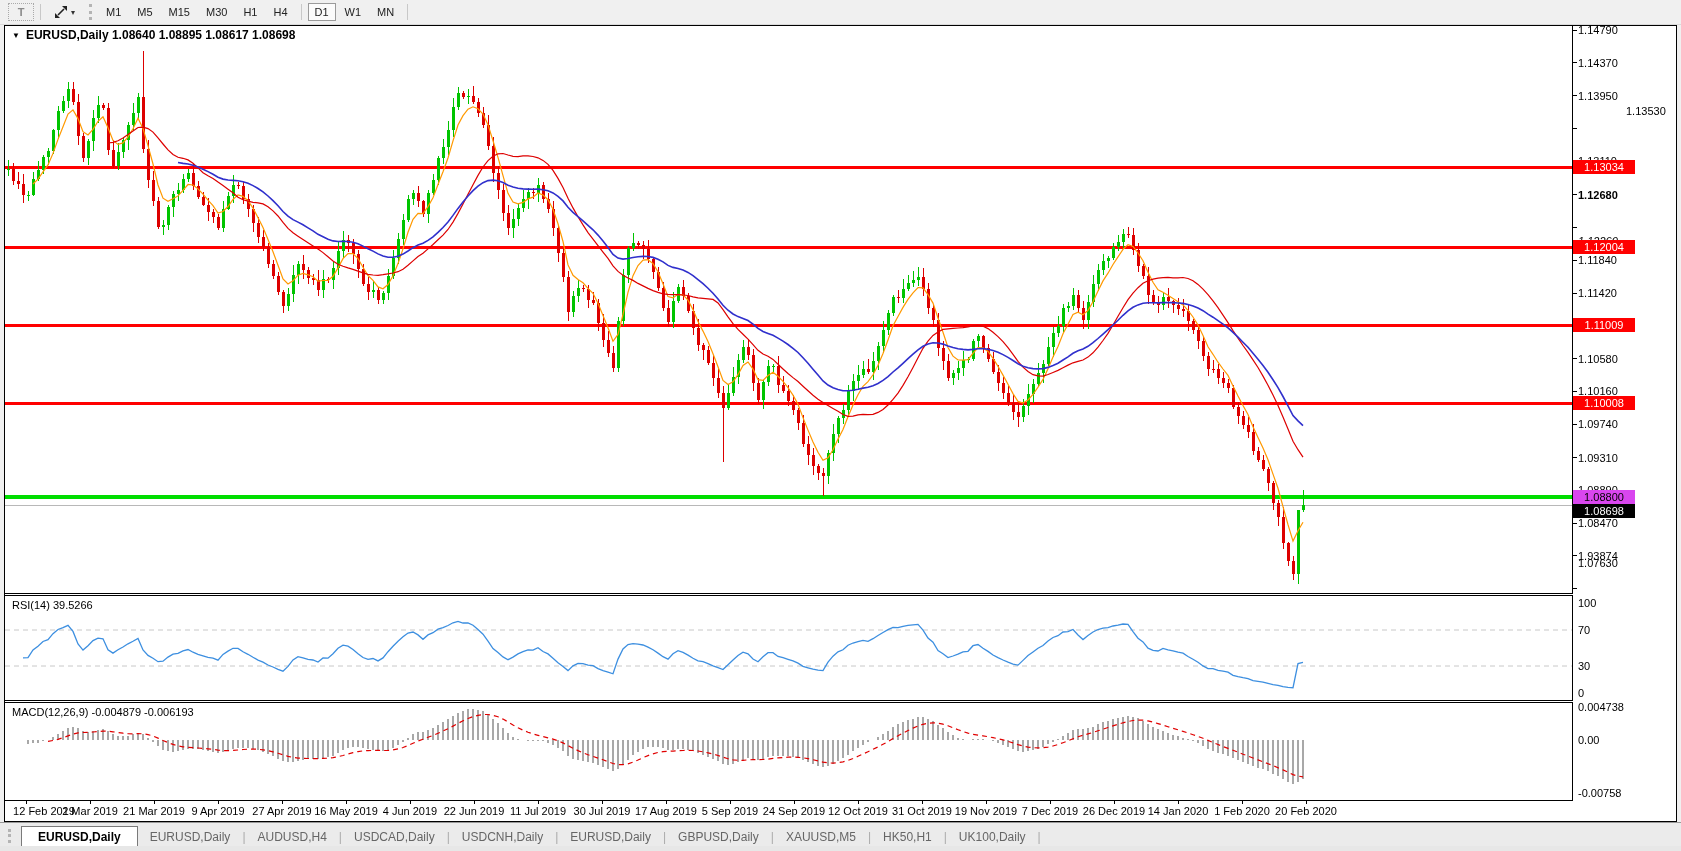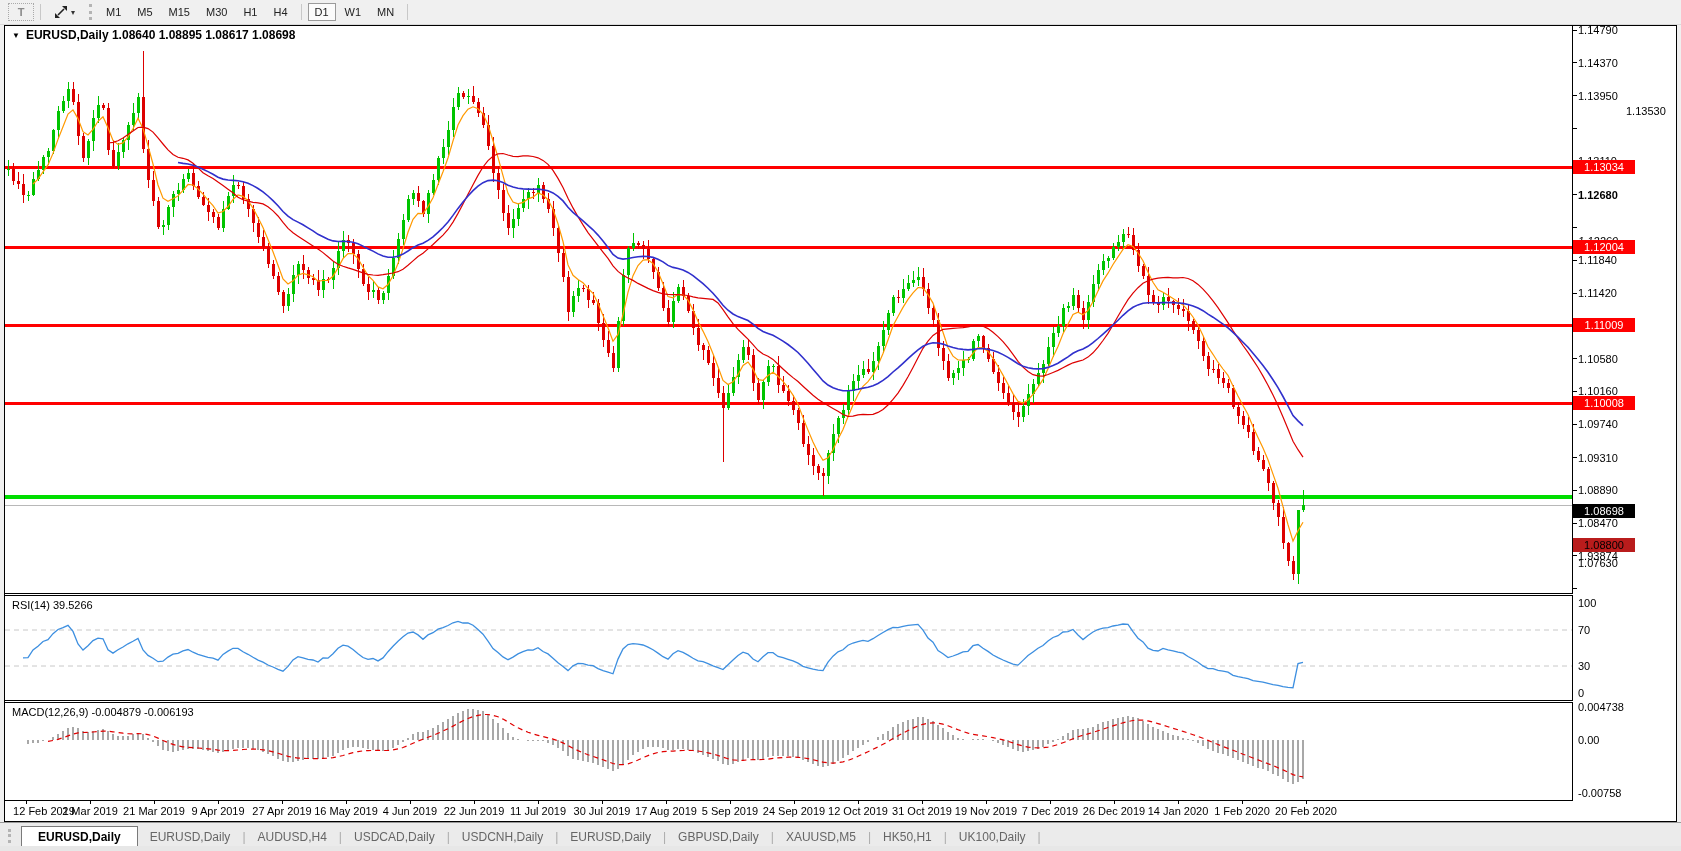--- a/index.html
+++ b/index.html
@@ -991,15 +991,15 @@
     <div class="dateTick" style="left: 1178px;"></div>
     <div class="dateLabel" style="left: 1136px;">14 Jan 2020</div>
     <div class="dateTick" style="left: 1242px;"></div>
     <div class="dateLabel" style="left: 1200px;">1 Feb 2020</div>
     <div class="dateTick" style="left: 1306px;"></div>
     <div class="dateLabel" style="left: 1264px;">20 Feb 2020</div>
     <div class="badge" style="top: 160.078px; background: rgb(255, 0, 0); color: rgb(255, 255, 255);">1.13034</div>
     <div class="badge" style="top: 240.441px; background: rgb(255, 0, 0); color: rgb(255, 255, 255);">1.12004</div>
     <div class="badge" style="top: 318.073px; background: rgb(255, 0, 0); color: rgb(255, 255, 255);">1.11009</div>
     <div class="badge" style="top: 396.173px; background: rgb(255, 0, 0); color: rgb(255, 255, 255);">1.10008</div>
-    <div class="badge" style="top: 490.423px; background: #b91c1c; color: rgb(0, 0, 0); margin-top: 48px;">1.08800</div>
+    <div class="badge" style="top: 490.423px; background: #d946ef; color: rgb(0, 0, 0);">1.08800</div>
     <div class="badge" style="top: 504.423px; background: rgb(0, 0, 0); color: rgb(255, 255, 255);">1.08698</div>
   </div>
 
 </body></html>

